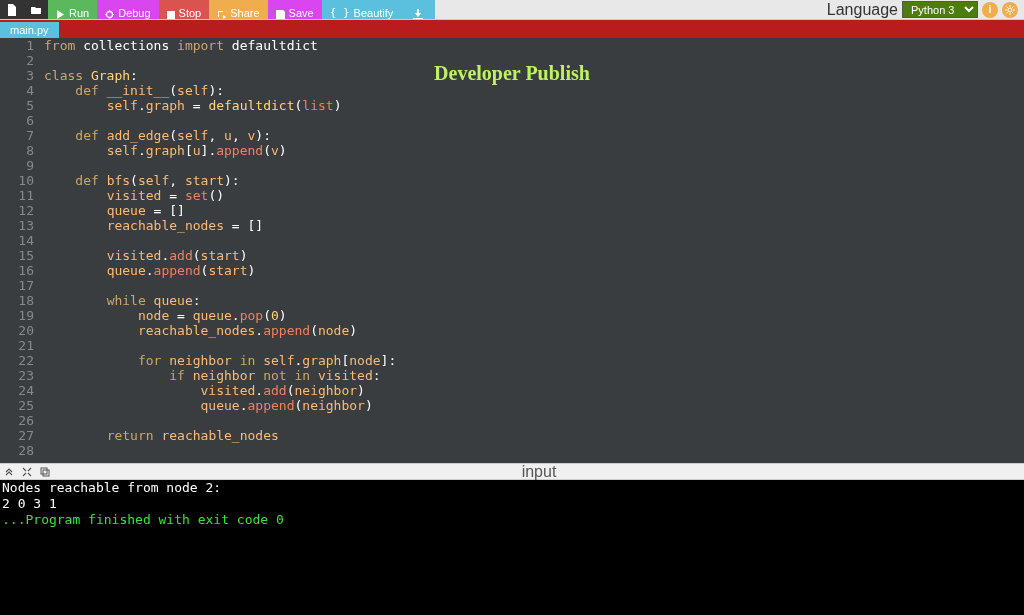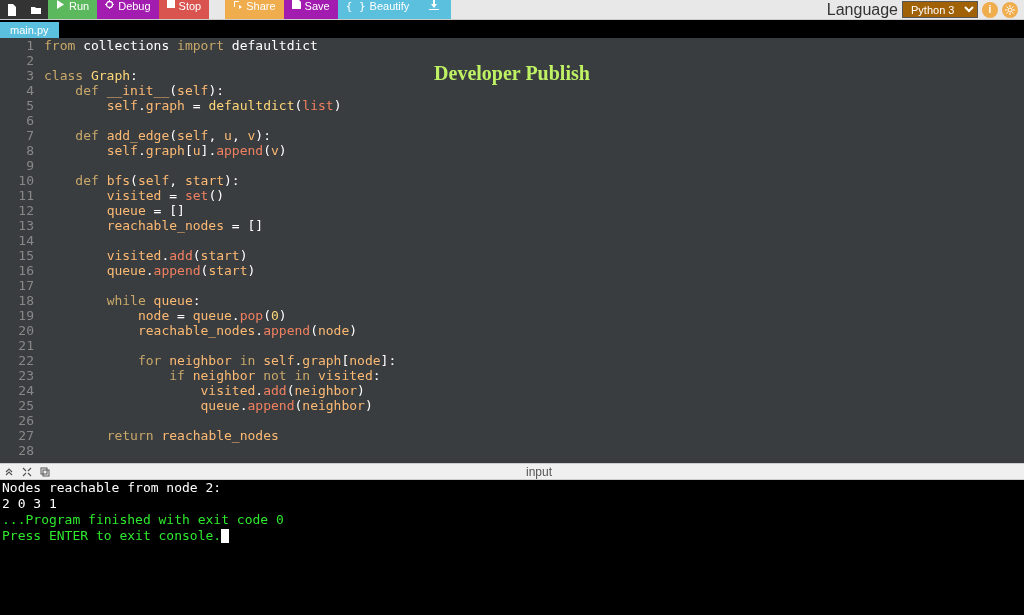--- a/index.html
+++ b/index.html
@@ -1,54 +1,54 @@
 <!DOCTYPE html>
 <html><head>
 <meta charset="utf-8">
 <style>
 * { margin: 0; padding: 0; box-sizing: border-box; }
 body { font-family: Arial, sans-serif; background: #fff; width: 1024px; height: 615px; overflow: hidden; position: relative; }
 
 .toolbar { height: 20px; background: #e8e8e8; display: flex; align-items: stretch; border-bottom: 1px solid #ccc; }
 .toolbar-left { display: flex; }
 .toolbar-right { display: flex; margin-left: auto; align-items: center; gap: 4px; padding-right: 6px; }
-.tb-btn { display: flex; align-items: flex-start; justify-content: center; padding: 0 8px; color: #fff; font-size: 11px; gap: 4px; cursor: pointer; border: none; white-space: nowrap; }
+.tb-btn { display: flex; align-items: flex-end; justify-content: center; padding: 0 8px; color: #fff; font-size: 11px; gap: 4px; cursor: pointer; border: none; white-space: nowrap; }
 .tb-icon-btn { width: 24px; display: flex; align-items: center; justify-content: center; cursor: pointer; }
 .bg-dark { background: #333; }
 .bg-green { background: #5cb85c; }
-.bg-blue { background: #a21caf; }
+.bg-blue { background: #d946ef; }
 .bg-red { background: #d9534f; }
-.bg-orange { background: #f0ad4e; margin-left: 16px; }
+.bg-orange { background: #f0ad4e; }
 .bg-cyan { background: #5bc0de; }
 .lang-label { font-size: 16px; color: #333; }
-.lang-select { background: #a16207; color: #fff; border: 1px solid #555; font-size: 11px; padding: 1px 4px; height: 17px; width: 76px; }
+.lang-select { background: #4d7c0f; color: #fff; border: 1px solid #555; font-size: 11px; padding: 1px 4px; height: 17px; width: 76px; }
 .round-btn { width: 16px; height: 16px; border-radius: 50%; background: #f0ad4e; display: flex; align-items: center; justify-content: center; color: #fff; font-size: 10px; font-weight: bold; cursor: pointer; }
 
-.tab-bar { height: 18px; background: #000000; display: flex; align-items: flex-end; }
+.tab-bar { height: 18px; background: #b91c1c; display: flex; align-items: flex-end; }
 .tab { background: #5bc0de; color: #fff; font-size: 11px; padding: 2px 10px; cursor: pointer; }
 
 .editor { position: relative; height: 425px; background: #3a3d3f; display: flex; font-family: 'Consolas', monospace; font-size: 13px; line-height: 15px; }
 .gutter { width: 40px; background: #3a3d3f; color: #888; text-align: right; padding: 0 6px 0 0; user-select: none; }
 .gutter div { height: 15px; }
 .code { flex: 1; padding-left: 4px; color: #ccc; white-space: pre; position: relative; }
 .code-line { height: 15px; }
 
 .kw { color: #c9a86a; }
 .id { color: #fdba74; }
 .op { color: #fff; }
 .fn { color: #f08060; }
 .yl { color: #ffd77a; }
 .wt { color: #fff; text-align: right; }
 .pn { color: #fff; }
 
 .watermark { position: absolute; top: 28px; left: 50%; transform: translateX(-50%); font-family: 'Times New Roman', serif; font-size: 20px; color: #bef264; font-weight: bold; pointer-events: none; }
 
 .io-bar { height: 17px; background: #f0f0f0; border-top: 1px solid #ccc; border-bottom: 1px solid #ccc; display: flex; align-items: center; }
 .io-icon { width: 18px; height: 17px; display: flex; align-items: center; justify-content: center; cursor: pointer; color: #555; font-size: 11px; }
-.io-label { flex: 1; text-align: center; font-size: 12px; color: #555; }
+.io-label { flex: 1; text-align: center; font-size: 16px; color: #555; }
 
 .console { height: 135px; background: #000; color: #fff; font-family: 'Consolas', monospace; font-size: 13px; line-height: 16px; padding: 0 2px; white-space: pre; }
 .cons-grn { color: #2ee82e; }
 .cursor { display: inline-block; width: 8px; height: 14px; background: #fff; vertical-align: text-bottom; }
 
 svg { display: block; }
 </style>
 </head>
 <body>
 
@@ -176,13 +176,13 @@
   </div>
   <div class="io-icon">
     <svg width="10" height="10" viewBox="0 0 10 10">
         <rect x="1" y="1" width="6" height="6" fill="none" stroke="#555"></rect>
         <rect x="3" y="3" width="6" height="6" fill="none" stroke="#555"></rect>
       </svg>
   </div>
   <div class="io-label">input</div>
 </div>
 
-<div class="console" id="console"><div><span>Nodes reachable from node 2:</span></div><div><span>2 0 3 1</span></div><div><span></span></div><div><span></span></div><div><span class="cons-grn">...Program finished with exit code 0</span></div><div><span class="cons-grn">Press ENTER to exit console.</span><span class="cursor"></span></div></div>
+<div class="console" id="console"><div><span>Nodes reachable from node 2:</span></div><div><span>2 0 3 1</span></div><div><span></span></div><div><span></span></div><div><span class="cons-grn">...Program finished with exit code 0</span></div></div>
 
 </body></html>

